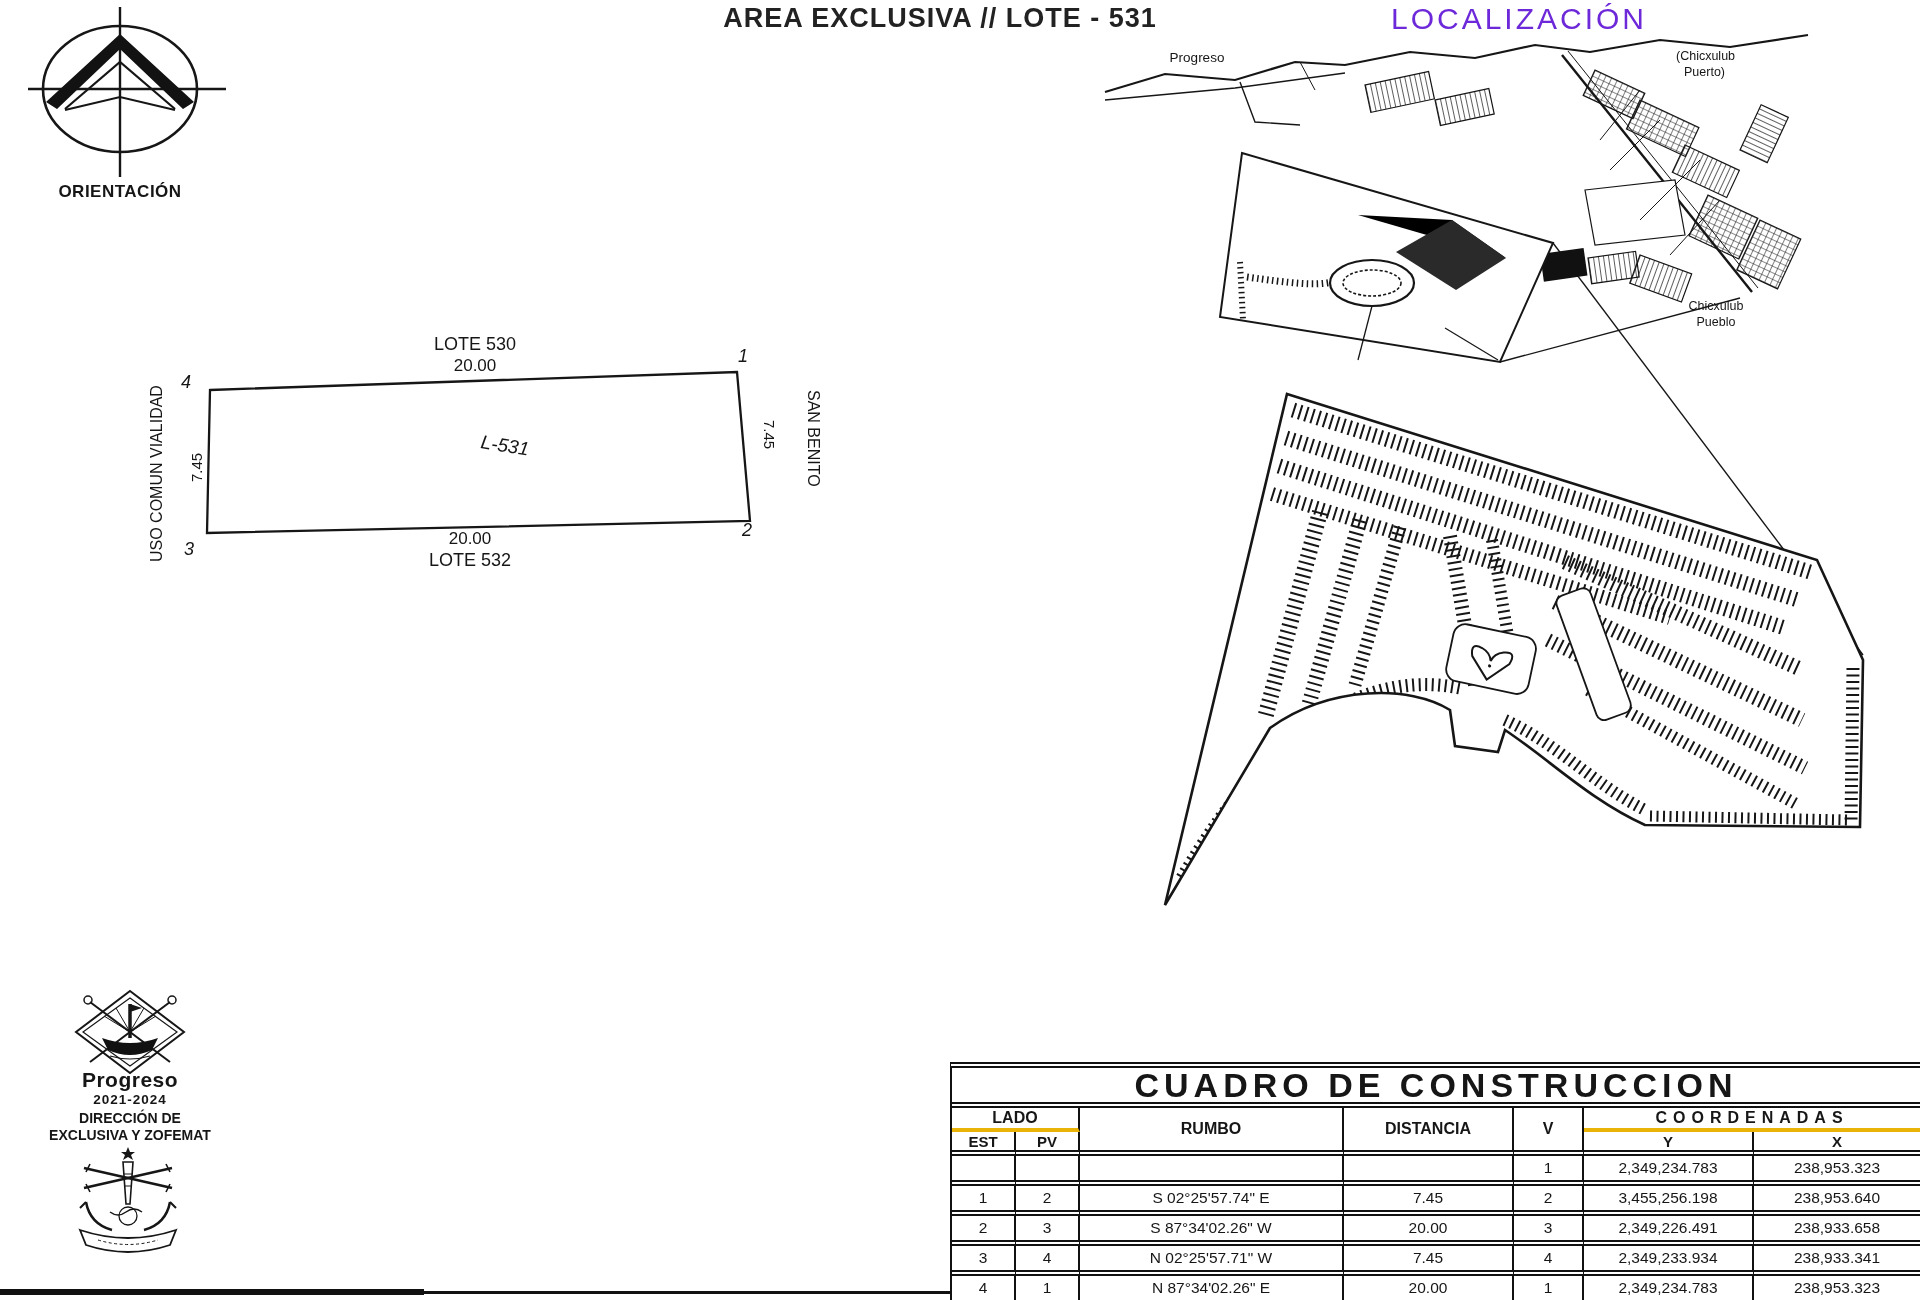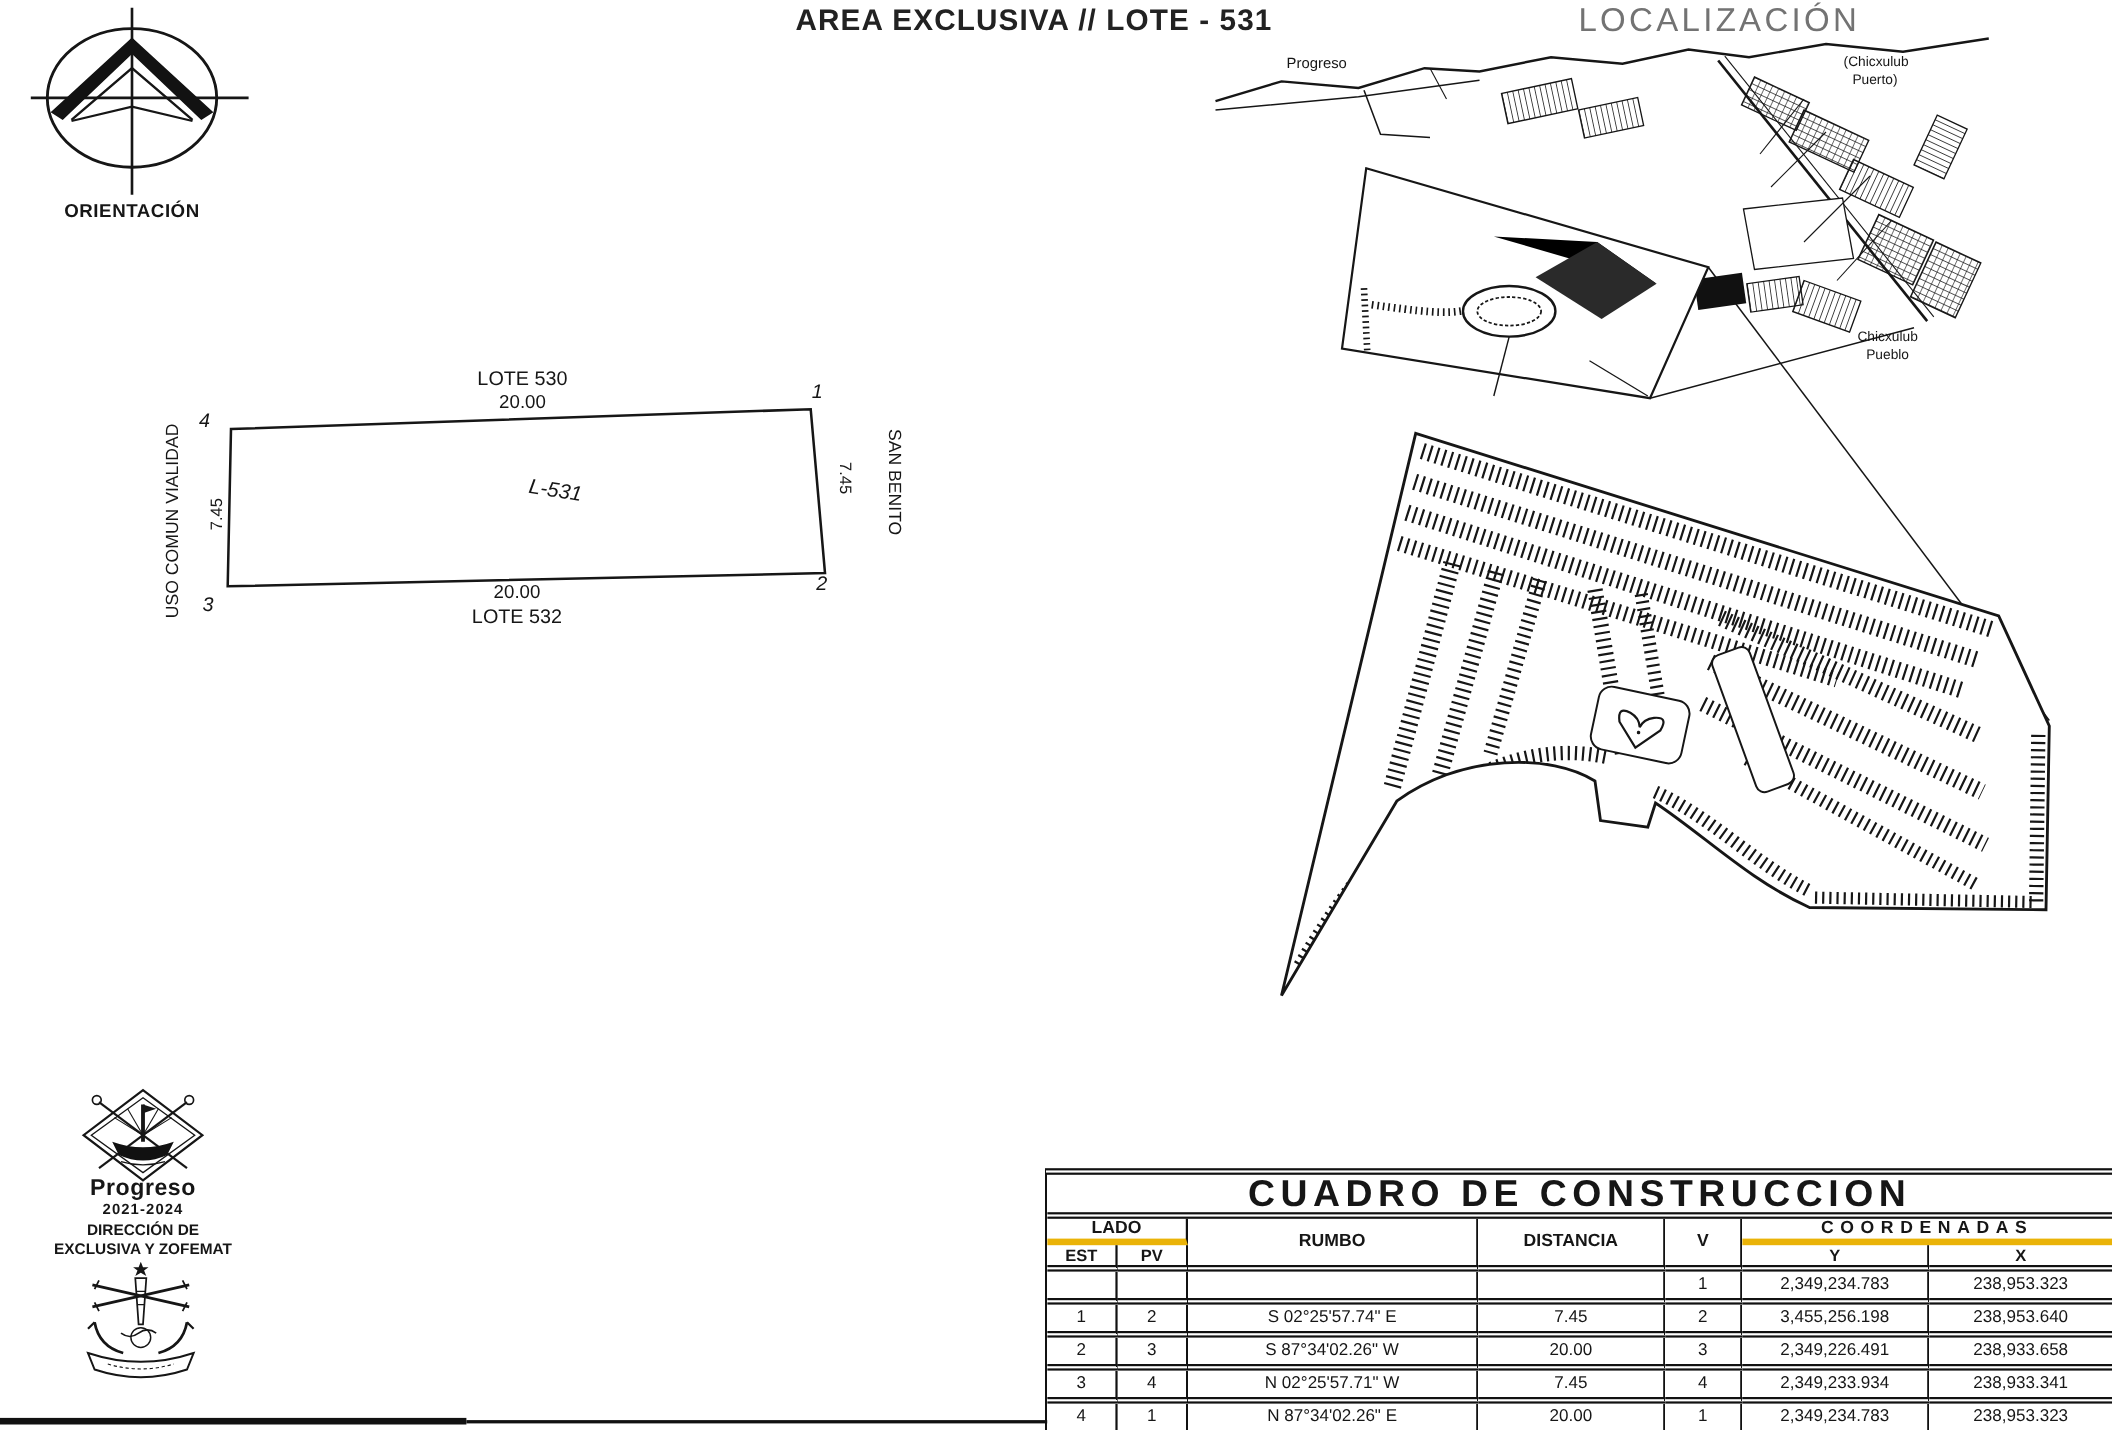--- a/index.html
+++ b/index.html
@@ -1,36 +1,36 @@
 <!DOCTYPE html>
 <html><head>
 <meta charset="utf-8">
 <style>
   html,body{margin:0;padding:0;background:#888;}
   #sheet{position:relative;width:1920px;height:1300px;background:#fff;overflow:hidden;
          font-family:"Liberation Sans",sans-serif;color:#161616;}
   .abs{position:absolute;}
   .ctr{text-align:center;}
   #main-title{left:560px;top:3px;width:760px;font-size:27px;font-weight:600;letter-spacing:1px;color:#222;}
-  #loc-title{left:1368px;top:2px;width:390px;font-size:30px;font-weight:500;letter-spacing:3px;color:#737373;}
+  #loc-title{left:1324px;top:2px;width:390px;font-size:30px;font-weight:500;letter-spacing:3px;color:#6d28d9;}
   #orient-label{left:15px;top:182px;width:210px;font-size:17px;font-weight:700;letter-spacing:.5px;}
   .stamp-text{left:30px;width:200px;}
   #stamp-name{top:1068px;font-size:21px;font-weight:700;letter-spacing:.5px;}
   #stamp-period{top:1092px;font-size:13.5px;font-weight:700;letter-spacing:1px;}
   #stamp-dept1{top:1110px;font-size:14px;font-weight:800;}
   #stamp-dept2{top:1127px;font-size:14px;font-weight:800;}
   
   #ctable{left:950px;top:1062px;width:968px;height:238px;display:grid;
     grid-template-columns:64px 64px 264px 170px 70px 170px 166px;
     grid-template-rows:40px 24px 24px repeat(5,30px);
     border:2px solid #111;border-top:6px double #111;background:#fff;overflow:hidden;}
   #ctable > div{display:flex;align-items:center;justify-content:center;}
   .br{border-right:2px solid #111;}
   .bd{border-bottom:6px double #111;}
-  .bs{border-bottom:6px solid #eab308;}
+  .bs{border-bottom:4px solid #eab308;}
   .t-title{grid-column:1/8;grid-row:1;font-size:34px;font-weight:600;letter-spacing:5px;}
   .h{font-size:16px;font-weight:600;}
   .h2{font-size:15px;font-weight:600;}
   .tc{font-size:15.5px;}
   #bline1{left:0;top:1289px;width:424px;height:6px;background:#111;}
   #bline2{left:424px;top:1291px;width:528px;height:3px;background:#111;}
   svg{display:block;}
   svg text{font-family:"Liberation Sans",sans-serif;fill:#161616;}
 </style>
 </head>

